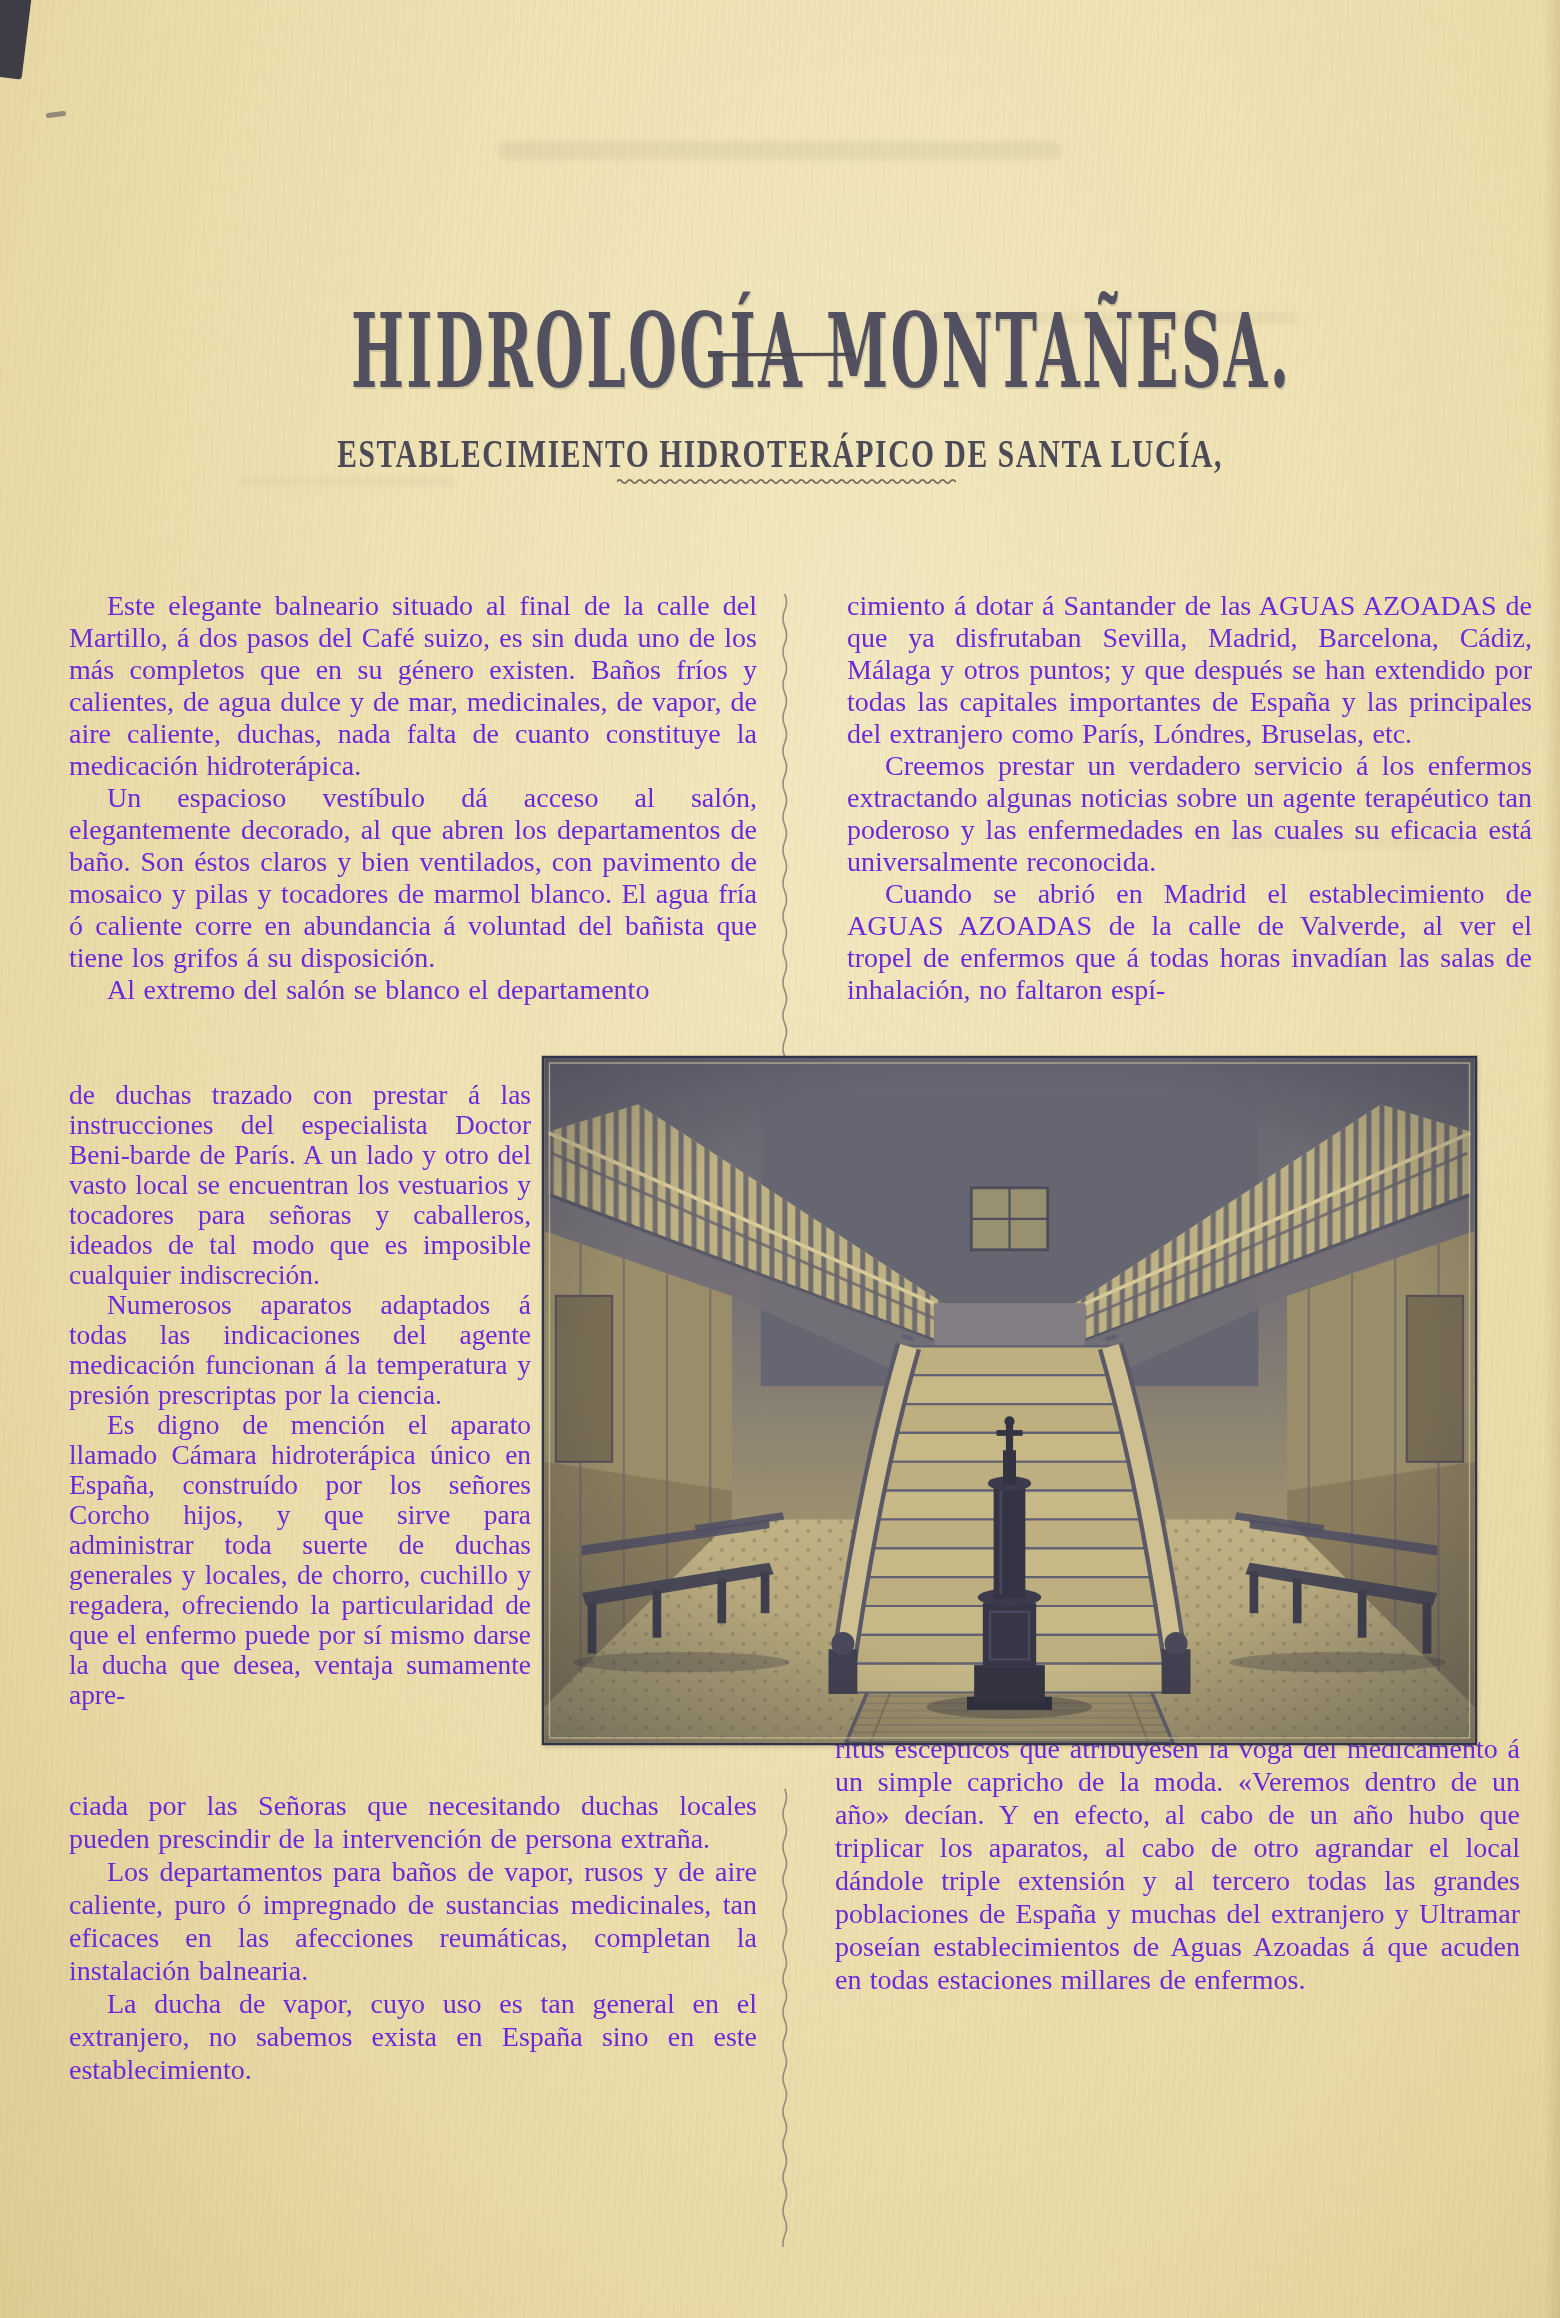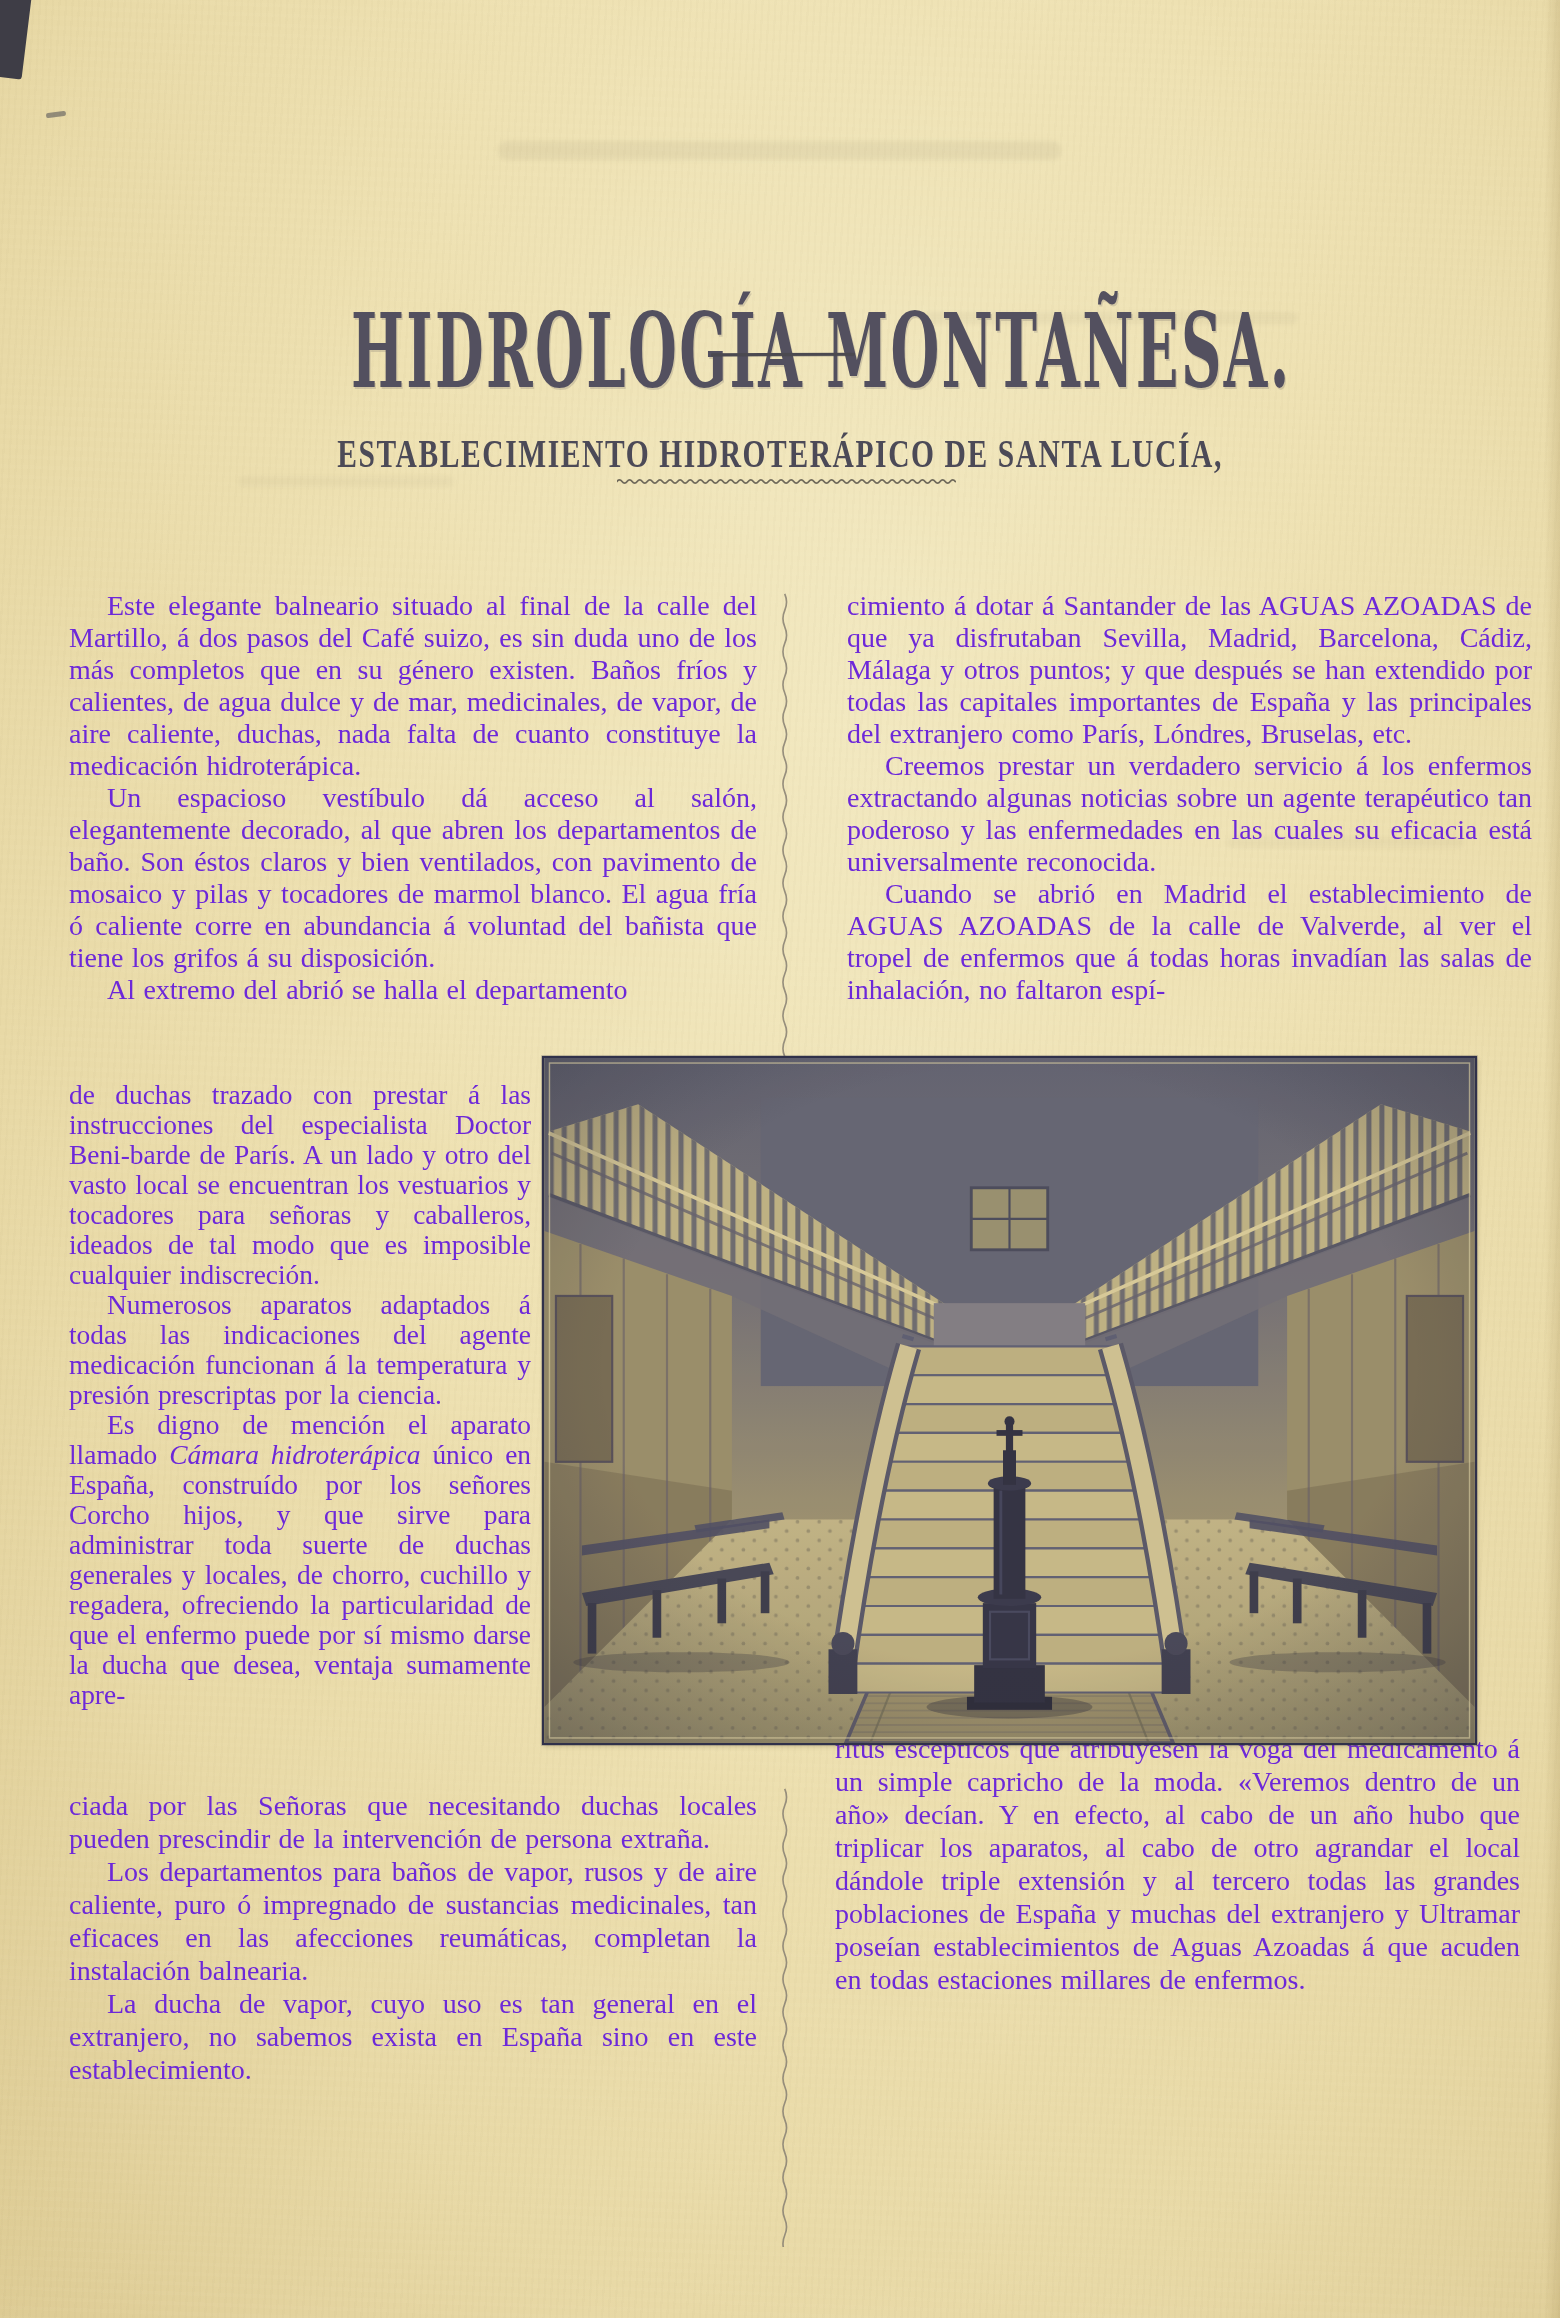--- a/index.html
+++ b/index.html
@@ -38,21 +38,21 @@
   .divider.bottom{top:1788px;}
   .col{position:absolute;color:#6d28d9;z-index:2;}
   .col p{margin:0;text-align:justify;word-spacing:1.4px;}
   .col p.indent{text-indent:38px;}
   .wide{width:688px;font-size:28px;line-height:33px;}
   #left-a{left:69px;top:590px;line-height:32px;}
   #left-b{left:69px;top:1080px;width:462px;font-size:27.4px;line-height:30px;}
   #left-c{left:69px;top:1789px;}
   #right-a{left:835px;top:590px;width:685px;line-height:32px;margin-left:12px;}
   #right-b{left:835px;top:1732px;width:685px;}
-  .it{font-style:italic;}
+  .it{}
   .photo{
     position:absolute;left:542px;top:1056px;width:931px;height:685px;z-index:3;
     border:2.9px solid #30314a;background:#8d8872;
     box-shadow:0 0 0 0.7px rgba(60,60,80,.35), 1.4px 2.2px 4.3px rgba(80,70,40,.25);
   }
   .photo svg{display:block;width:100%;height:100%;}
   .smudge{position:absolute;background:#8a7f63;border-radius:8.7px;filter:blur(2.2px);z-index:0;}
   .corner-wedge{
     position:absolute;left:-5.8px;top:-11.5px;width:33px;height:89px;
     background:#3e3d46;transform:rotate(7deg);z-index:4;border-radius:2.9px;
@@ -90,21 +90,21 @@
 <svg class="divider top" width="11.5" height="476" viewBox="0 0 16 660">
   <path fill="none" stroke="#8d8575" stroke-width="2.3" opacity=".9" d="M 8 0 q 5 11.5 0 23 q -5 11.5 0 23 q 5 11.5 0 23 q -5 11.5 0 23 q 5 11.5 0 23 q -5 11.5 0 23 q 5 11.5 0 23 q -5 11.5 0 23 q 5 11.5 0 23 q -5 11.5 0 23 q 5 11.5 0 23 q -5 11.5 0 23 q 5 11.5 0 23 q -5 11.5 0 23 q 5 11.5 0 23 q -5 11.5 0 23 q 5 11.5 0 23 q -5 11.5 0 23 q 5 11.5 0 23 q -5 11.5 0 23 q 5 11.5 0 23 q -5 11.5 0 23 q 5 11.5 0 23 q -5 11.5 0 23 q 5 11.5 0 23 q -5 11.5 0 23 q 5 11.5 0 23 q -5 11.5 0 23 q 5 11.5 0 23"></path>
 </svg>
 <svg class="divider bottom" width="11.5" height="459" viewBox="0 0 16 636">
   <path fill="none" stroke="#8d8575" stroke-width="2.3" opacity=".9" d="M 8 0 q 5 11.5 0 23 q -5 11.5 0 23 q 5 11.5 0 23 q -5 11.5 0 23 q 5 11.5 0 23 q -5 11.5 0 23 q 5 11.5 0 23 q -5 11.5 0 23 q 5 11.5 0 23 q -5 11.5 0 23 q 5 11.5 0 23 q -5 11.5 0 23 q 5 11.5 0 23 q -5 11.5 0 23 q 5 11.5 0 23 q -5 11.5 0 23 q 5 11.5 0 23 q -5 11.5 0 23 q 5 11.5 0 23 q -5 11.5 0 23 q 5 11.5 0 23 q -5 11.5 0 23 q 5 11.5 0 23 q -5 11.5 0 23 q 5 11.5 0 23 q -5 11.5 0 23 q 5 11.5 0 23 q -5 11.5 0 23"></path>
 </svg>
 
 <div id="left-a" class="col wide">
   <p class="indent">Este elegante balneario situado al final de la calle del Martillo, á dos pasos del Café suizo, es sin duda uno de los más completos que en su género existen. Baños fríos y calientes, de agua dulce y de mar, medicinales, de vapor, de aire caliente, duchas, nada falta de cuanto constituye la medicación hidroterápica.</p>
   <p class="indent">Un espacioso vestíbulo dá acceso al salón, elegantemente decorado, al que abren los departamentos de baño. Son éstos claros y bien ventilados, con pavimento de mosaico y pilas y tocadores de marmol blanco. El agua fría ó caliente corre en abundancia á voluntad del bañista que tiene los grifos á su disposición.</p>
-  <p class="indent">Al extremo del abrió se halla el departamento</p>
+  <p class="indent">Al extremo del salón se blanco el departamento</p>
 </div>
 
 <div id="left-b" class="col">
   <p>de duchas trazado con prestar á las instrucciones del especialista Doctor Beni-barde de París. A un lado y otro del vasto local se encuentran los vestuarios y tocadores para señoras y caballeros, ideados de tal modo que es imposible cualquier indiscreción.</p>
   <p class="indent">Numerosos aparatos adaptados á todas las indicaciones del agente medicación funcionan á la temperatura y presión prescriptas por la ciencia.</p>
   <p class="indent"><span>Es digno de mención el aparato llamado </span><span class="it">Cámara hidroterápica</span><span> único en España, construído por los señores Corcho hijos, y que sirve para administrar toda suerte de duchas generales y locales, de chorro, cuchillo y regadera, ofreciendo la particularidad de que el enfermo puede por sí mismo darse la ducha que desea, ventaja sumamente apre-</span></p>
 </div>
 
 <div id="left-c" class="col wide">
   <p>ciada por las Señoras que necesitando duchas locales pueden prescindir de la intervención de persona extraña.</p>

